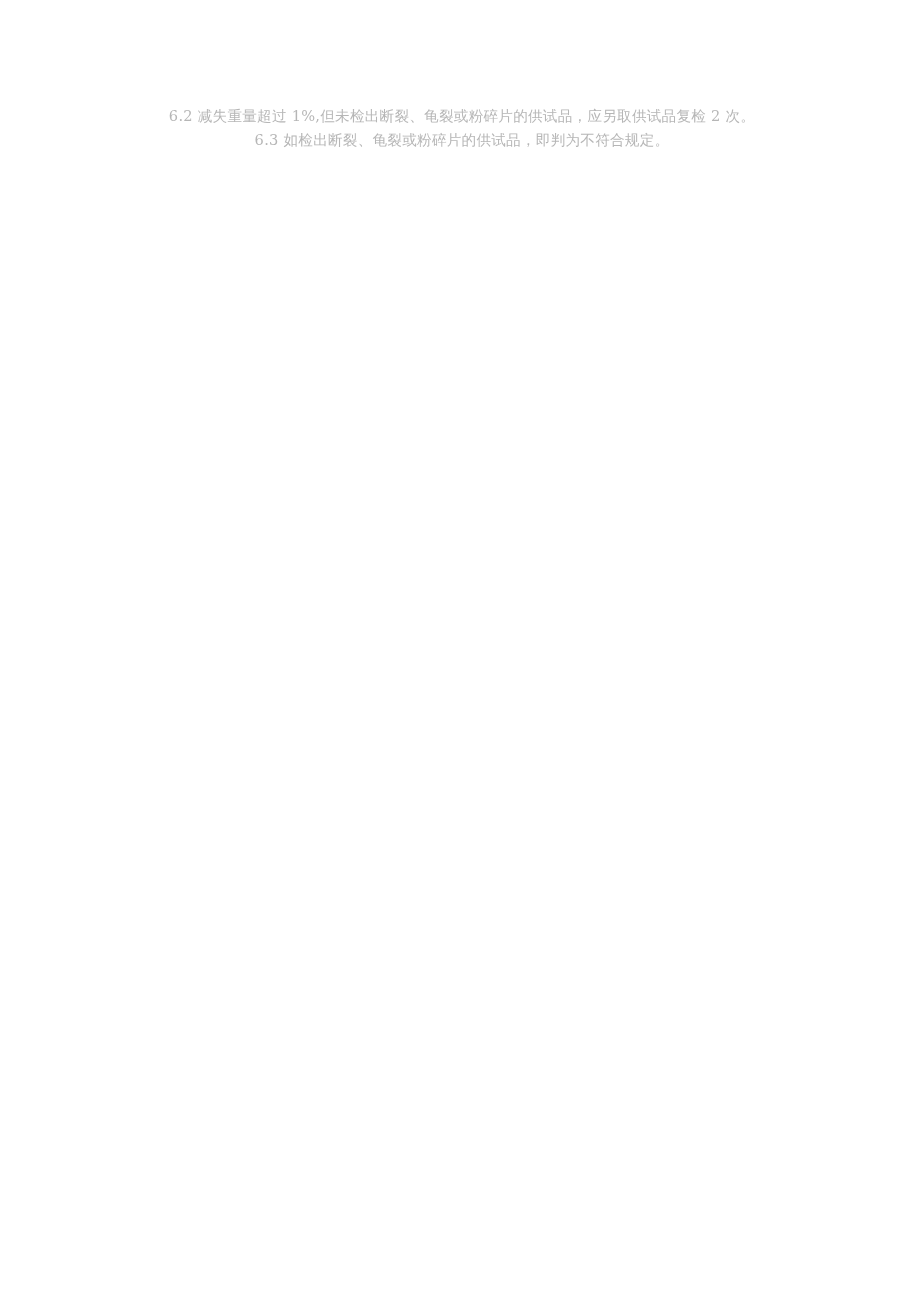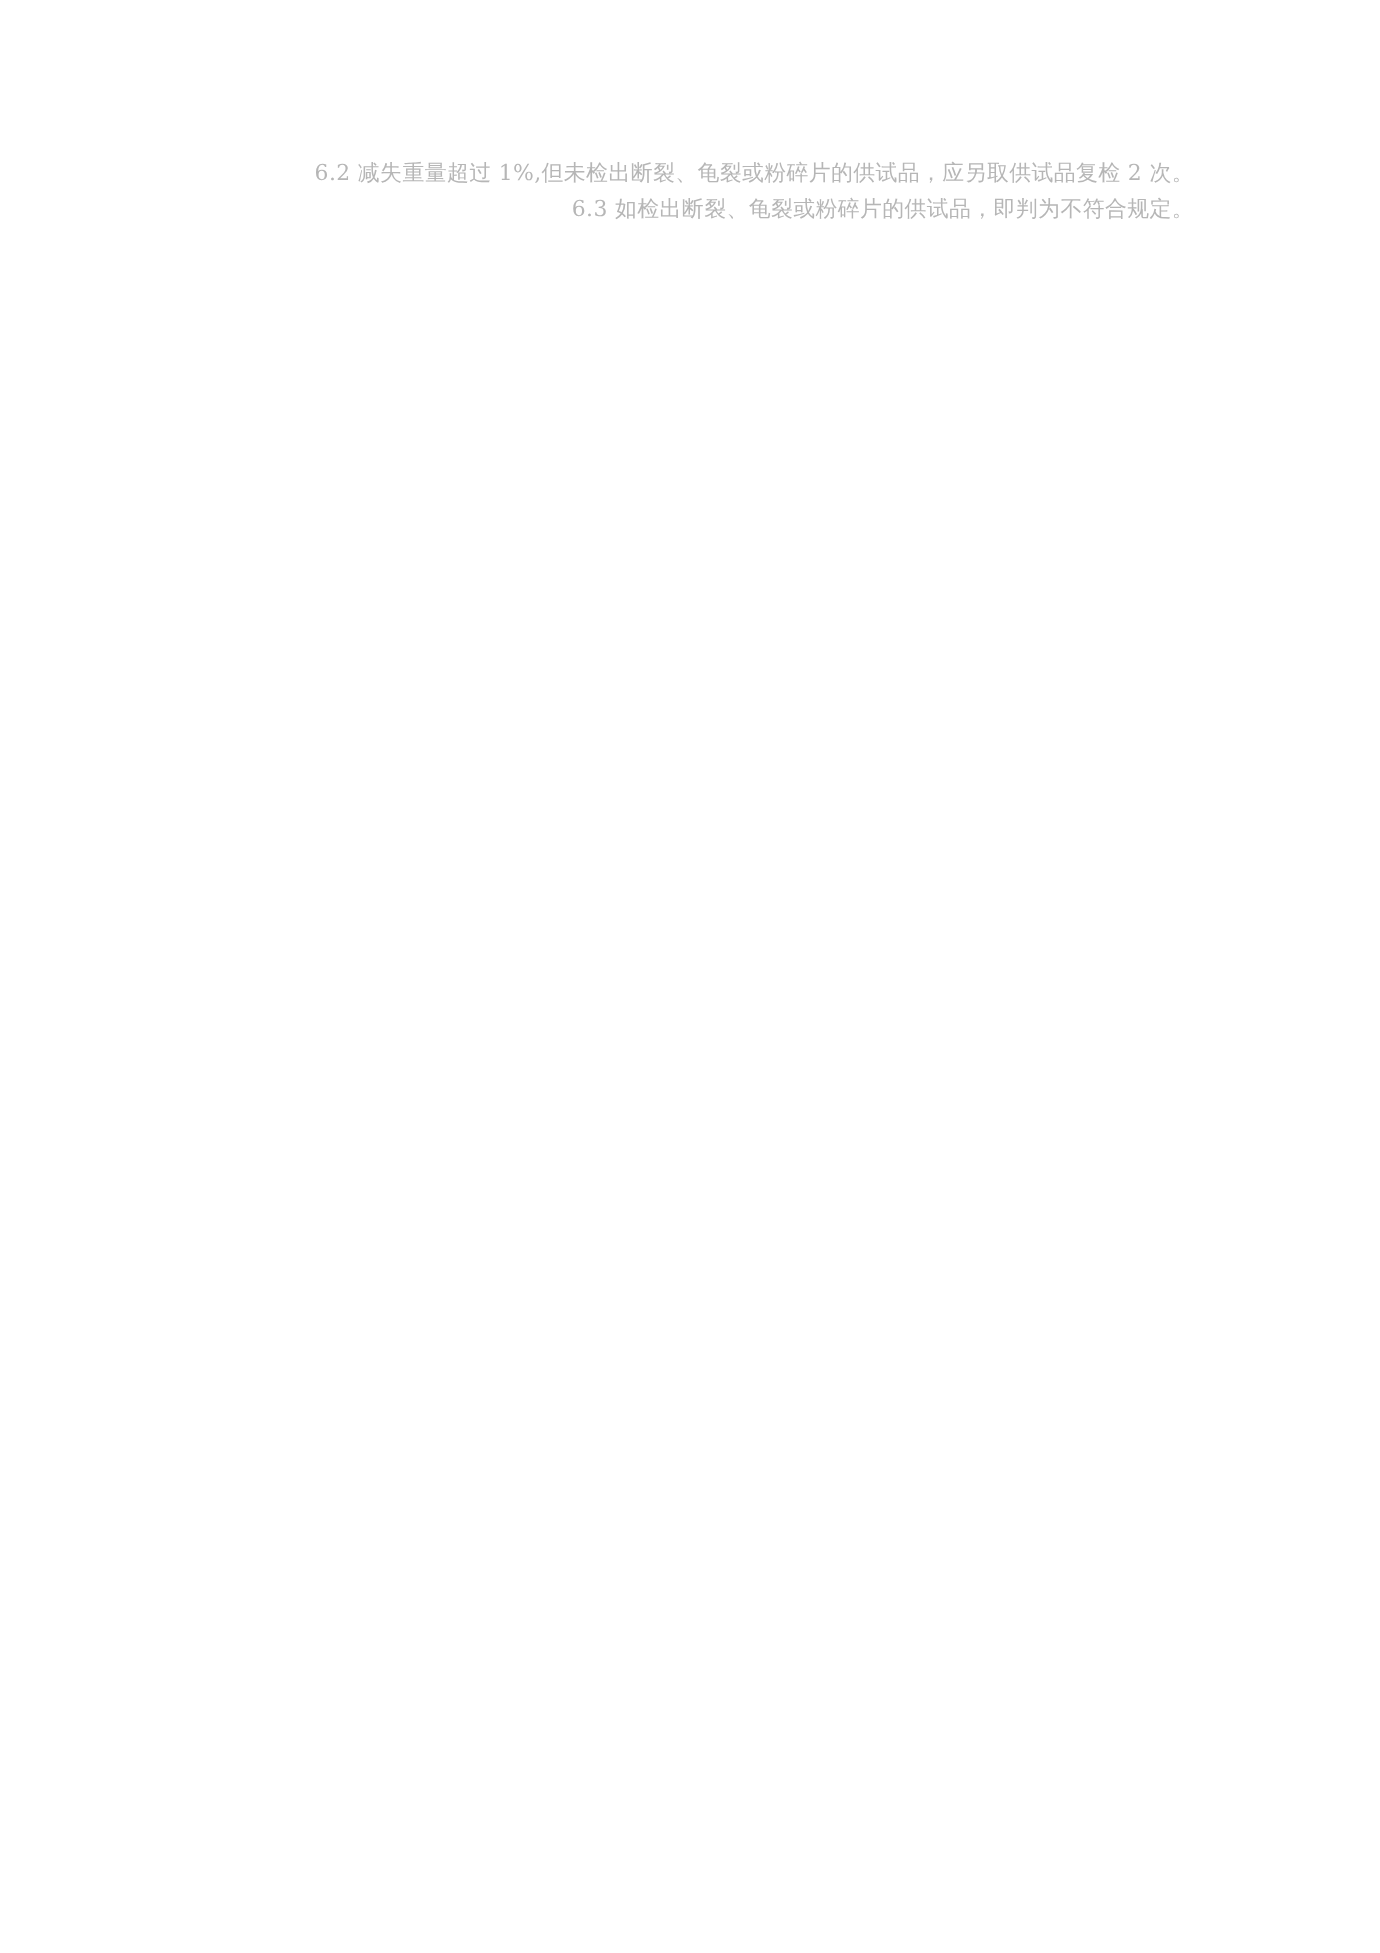--- a/index.html
+++ b/index.html
@@ -38,29 +38,29 @@
     letter-spacing: 0.25px;
     text-align: justify;
     text-justify: inter-ideograph;
     word-break: break-all;
     -webkit-font-smoothing: antialiased;
     filter: blur(0.18px);
     opacity: 0.97;
   }
 
   .para-62 {
-    text-align: right;
+    text-align: center;
   }
 
   .para-mid {
     text-align: justify;
   }
 
   .para-63 {
-    text-align: right;
+    text-align: center;
   }
 </style>
 </head>
 <body>
 
 <div class="page">
   <div class="text-block">
     <p class="para para-62">6.2 减失重量超过 1%,但未检出断裂、龟裂或粉碎片的供试品，应另取供试品复检 2 次。</p>
     <p class="para para-63">6.3 如检出断裂、龟裂或粉碎片的供试品，即判为不符合规定。</p>
   </div>

